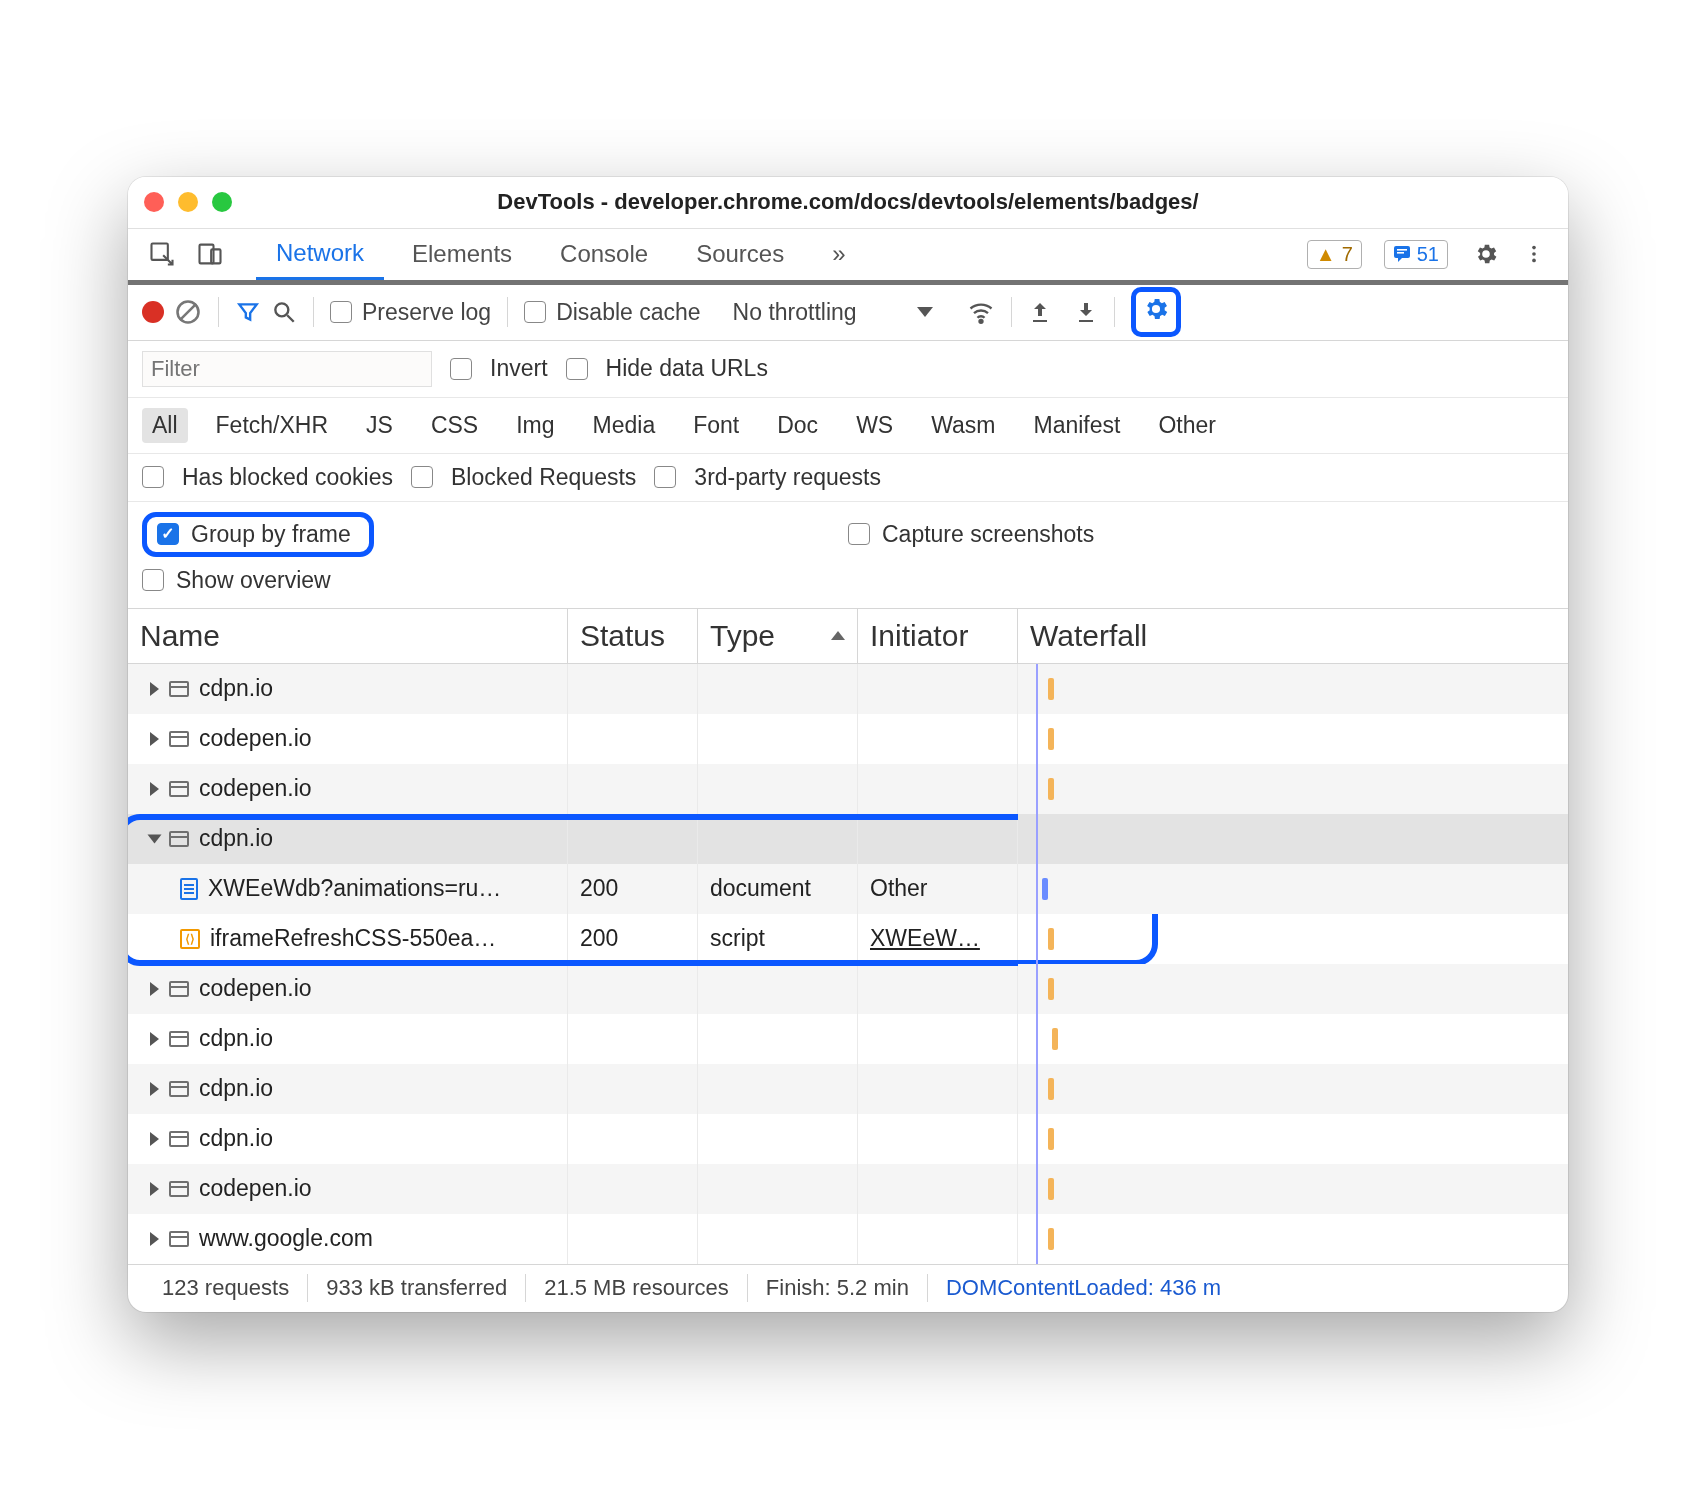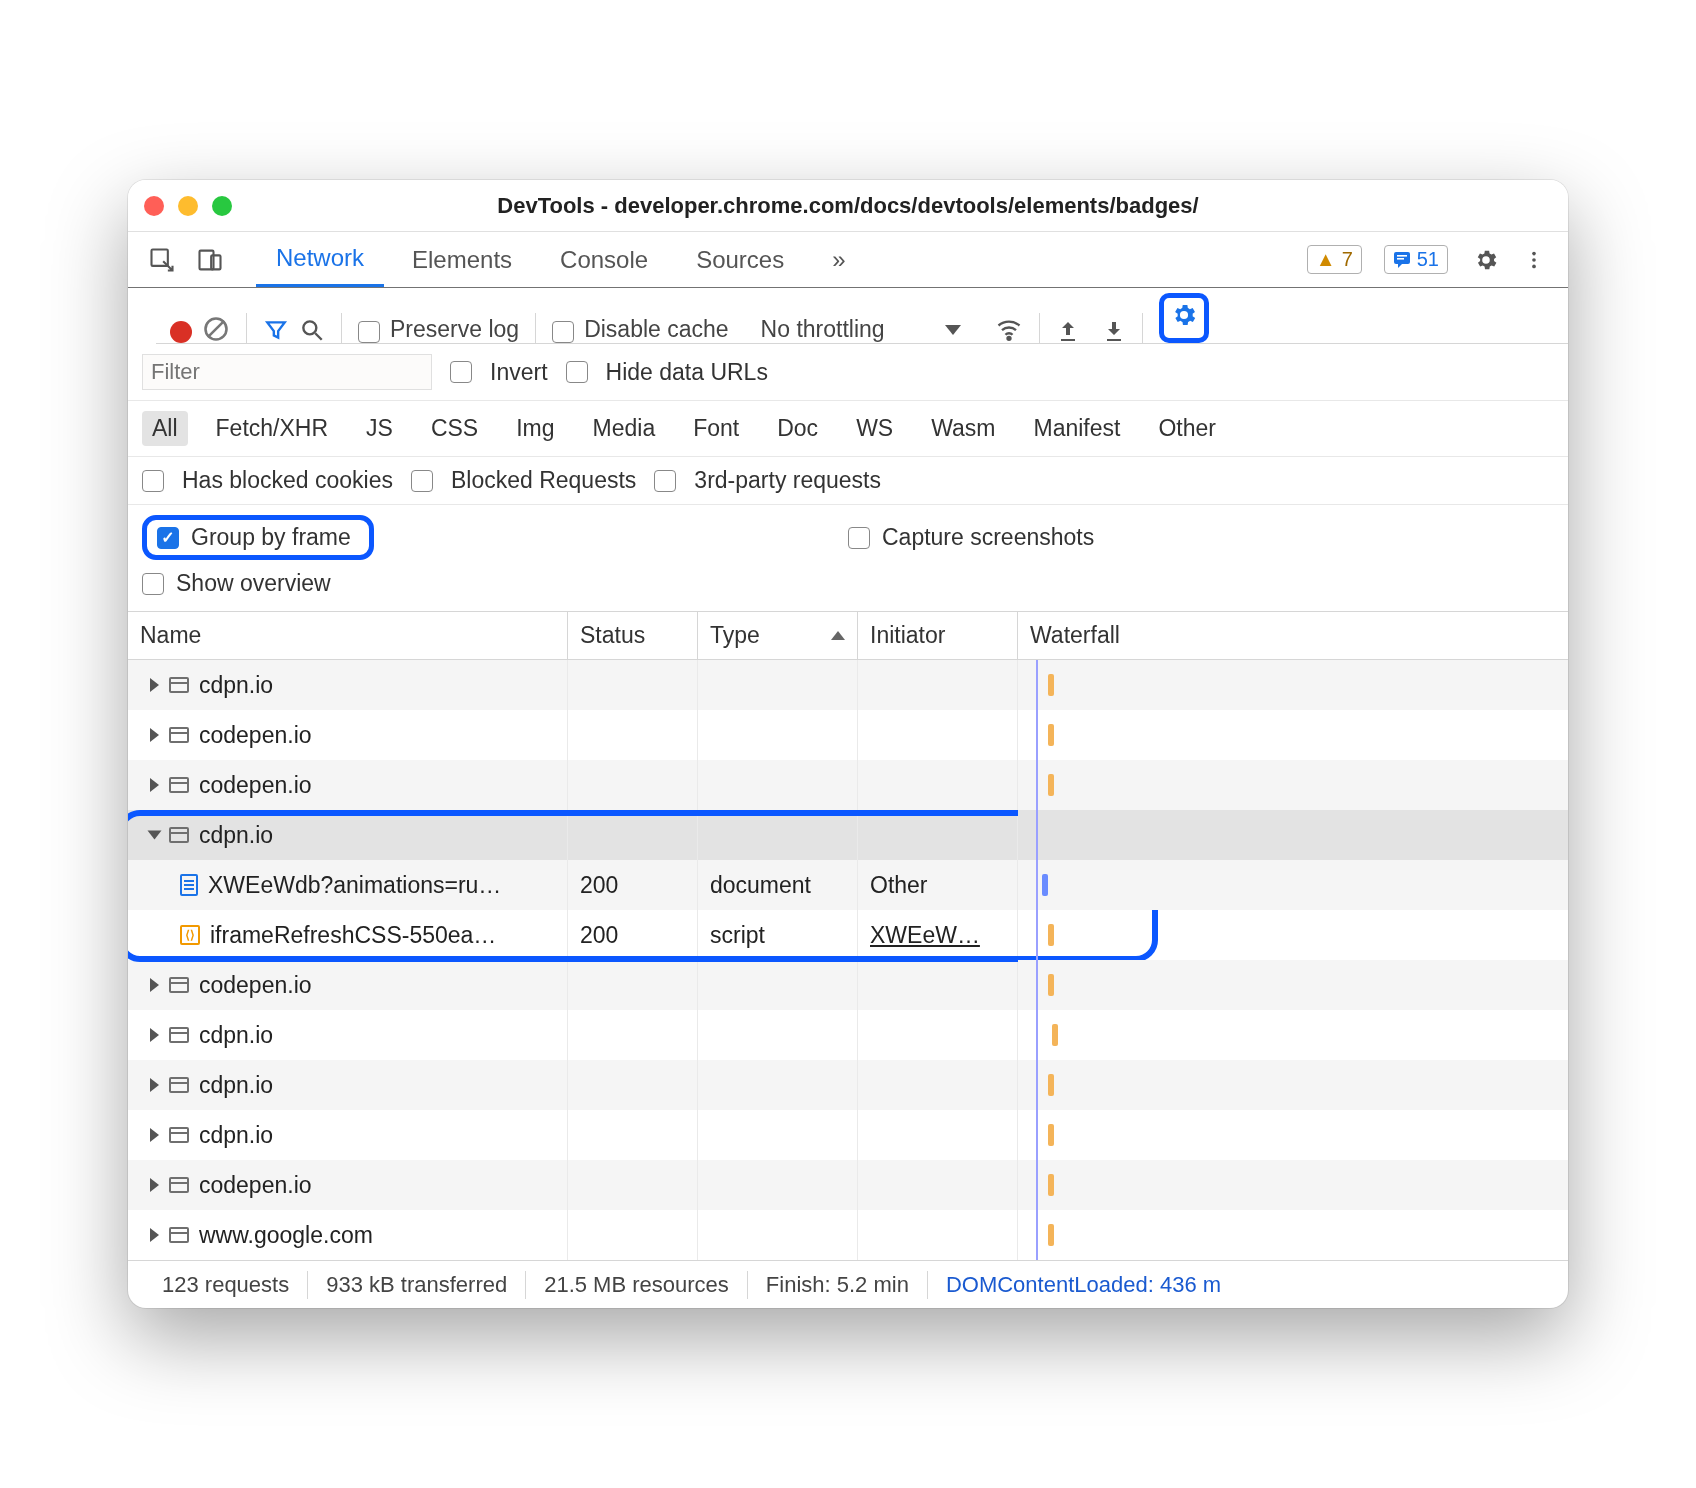--- a/index.html
+++ b/index.html
@@ -35,21 +35,21 @@
   .tl-close { background: #ff5f57; }
   .tl-min { background: #febc2e; }
   .tl-max { background: #28c840; }
   .title-text { position: absolute; left: 0; right: 0; text-align: center; font-weight: 600; font-size: 22px; color: #222; }
   
   .tabbar {
     height: 56px;
     display: flex;
     align-items: center;
     padding: 0 14px;
-    border-bottom: 1px solid #737373;
+    border-bottom: 5px solid #737373;
     gap: 8px;
     text-align: right;
   }
   .tabbar .icon-btn {
     width: 40px; height: 40px; display:flex; align-items:center; justify-content:center;
     color:#444;
   }
   .tab {
     padding: 0 20px;
     height: 100%;
@@ -63,26 +63,25 @@
   .badge {
     display: inline-flex; align-items: center; gap: 6px;
     border: 1.5px solid #b0b0b0; border-radius: 4px;
     padding: 2px 8px; font-size: 20px; font-weight: 500;
   }
   .badge.warn { color: #a06a00; }
   .badge.info { color: #1a73e8; }
   
   .toolbar {
     height: 56px;
-    display: flex; align-items: flex-end; gap: 10px;
+    display: flex; align-items: center; gap: 10px;
     padding: 0 14px;
     border-bottom: 1px solid #d6d6d6;
     color: #444;
     font-size: 23px;
-    margin-left: 28px;
   }
   .toolbar .vsep { width:1px; height:30px; background:#d6d6d6; margin:0 6px; }
   .record-dot { width: 22px; height: 22px; border-radius: 50%; background: #d93025; }
   .cb {
     width: 22px; height: 22px; border: 1.5px solid #888; border-radius: 4px;
     display:inline-flex; align-items:center; justify-content:center;
     background:#fff;
   }
   .cb.checked { background:#1a73e8; border-color:#1a73e8; }
   .cb.checked::after { content:"✓"; color:#fff; font-size:16px; font-weight:700; line-height:1; }
@@ -105,21 +104,21 @@
   .setting { display:flex; align-items:center; gap:12px; }
   .highlight-box {
     border: 5px solid #0b57ff; border-radius: 14px; padding: 4px 18px 4px 10px;
     display:inline-flex; align-items:center; gap:12px;
   }
   
   .table-head {
     display:grid;
     grid-template-columns: 440px 130px 160px 160px 1fr;
     border-bottom:1px solid #d6d6d6;
-    font-size:23px; color:#333;
+    font-size:30px; color:#333;
   }
   .th { padding:10px 12px; border-right:1px solid #d6d6d6; display:flex; align-items:center; gap:8px;}
   .th:last-child { border-right:none; }
   .sort-up { width:0;height:0;border-left:7px solid transparent;border-right:7px solid transparent;border-bottom:9px solid #666;}
   .table-body { position:relative; }
   .row {
     display:grid;
     grid-template-columns: 440px 130px 160px 160px 1fr;
     height:50px; align-items:center; font-size:23px; color:#222;
   }

